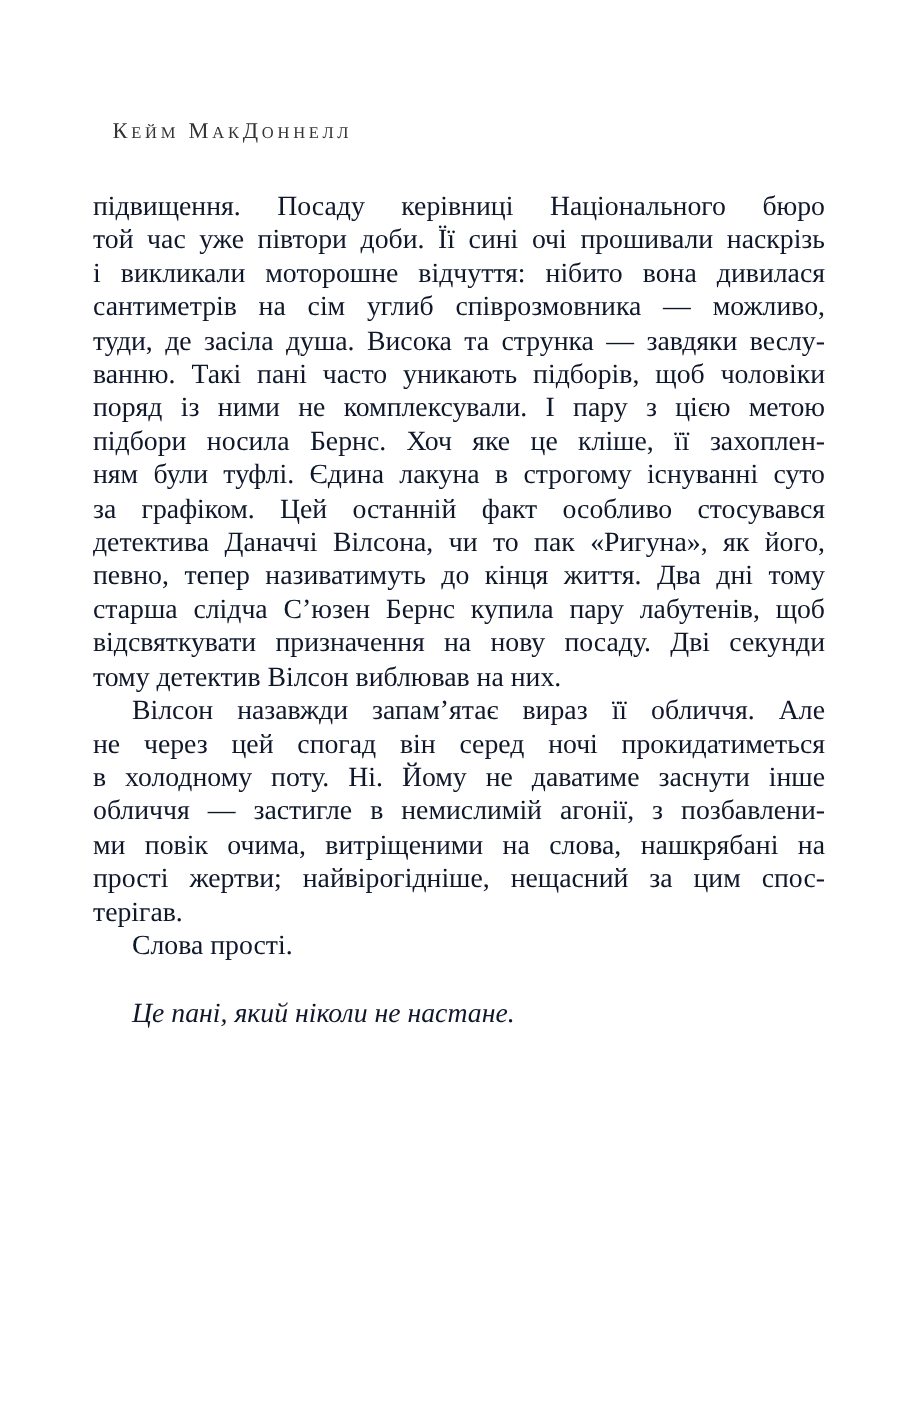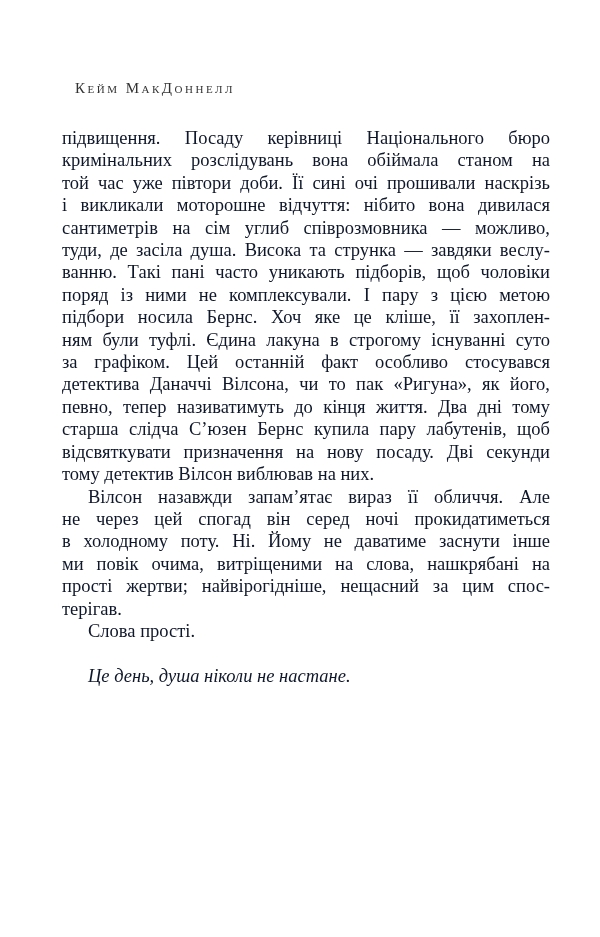--- a/index.html
+++ b/index.html
@@ -46,44 +46,44 @@
   .line.indent { text-indent: 26px; }
 </style>
 </head>
 <body>
 
 <div class="page">
   <div class="running-header">Кейм МакДоннелл</div>
   <div class="text-block">
       <div class="paragraph">
         <div class="line just">підвищення. Посаду керівниці Національного бюро</div>
-        <div class="line just">кримінальних розслідувань вона обіймала станом на</div>
         <div class="line just">той час уже півтори доби. Її сині очі прошивали наскрізь</div>
         <div class="line just">і викликали моторошне відчуття: нібито вона дивилася</div>
         <div class="line just">сантиметрів на сім углиб співрозмовника — можливо,</div>
         <div class="line just">туди, де засіла душа. Висока та струнка — завдяки веслу-</div>
         <div class="line just">ванню. Такі пані часто уникають підборів, щоб чоловіки</div>
         <div class="line just">поряд із ними не комплексували. І пару з цією метою</div>
         <div class="line just">підбори носила Бернс. Хоч яке це кліше, її захоплен-</div>
         <div class="line just">ням були туфлі. Єдина лакуна в строгому існуванні суто</div>
         <div class="line just">за графіком. Цей останній факт особливо стосувався</div>
         <div class="line just">детектива Даначчі Вілсона, чи то пак «Ригуна», як його,</div>
         <div class="line just">певно, тепер називатимуть до кінця життя. Два дні тому</div>
         <div class="line just">старша слідча С’юзен Бернс купила пару лабутенів, щоб</div>
         <div class="line just">відсвяткувати призначення на нову посаду. Дві секунди</div>
         <div class="line">тому детектив Вілсон виблював на них.</div>
       </div>
       <div class="paragraph">
         <div class="line just indent">Вілсон назавжди запам’ятає вираз її обличчя. Але</div>
         <div class="line just">не через цей спогад він серед ночі прокидатиметься</div>
         <div class="line just">в холодному поту. Ні. Йому не даватиме заснути інше</div>
+        <div class="line just">обличчя — застигле в немислимій агонії, з позбавлени-</div>
         <div class="line just">ми повік очима, витріщеними на слова, нашкрябані на</div>
         <div class="line just">прості жертви; найвірогідніше, нещасний за цим спос-</div>
         <div class="line">терігав.</div>
       </div>
       <div class="paragraph">
         <div class="line indent">Слова прості.</div>
       </div>
       <div class="paragraph italic space-before">
-        <div class="line indent">Це день, душа ніколи не настане.</div>
+        <div class="line indent">Це пані, який ніколи не настане.</div>
       </div>
     </div>
 </div>
 
 </body></html>

